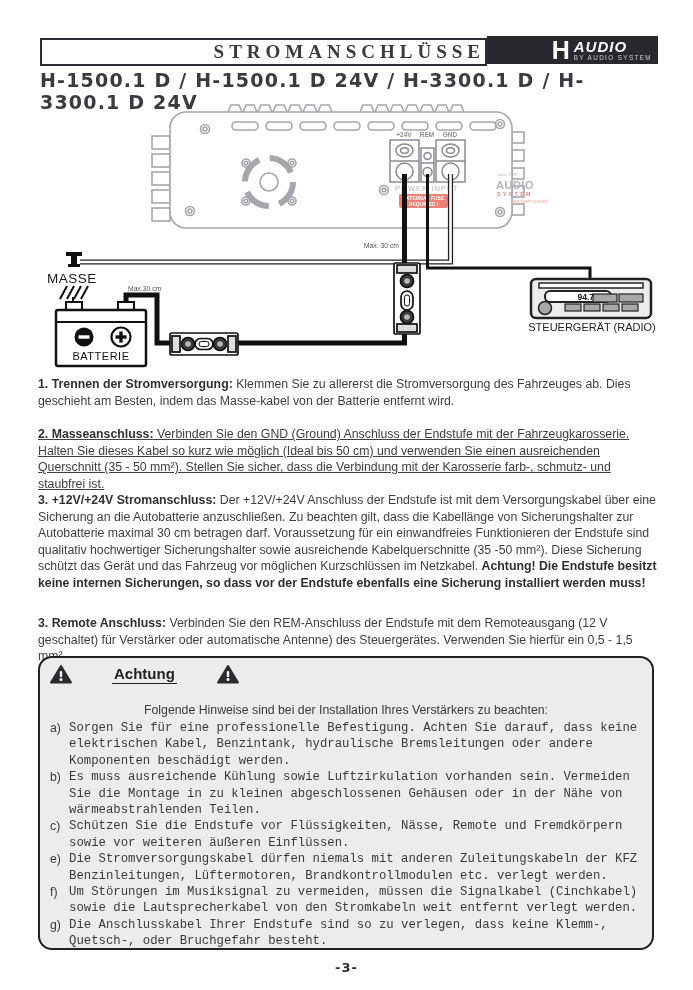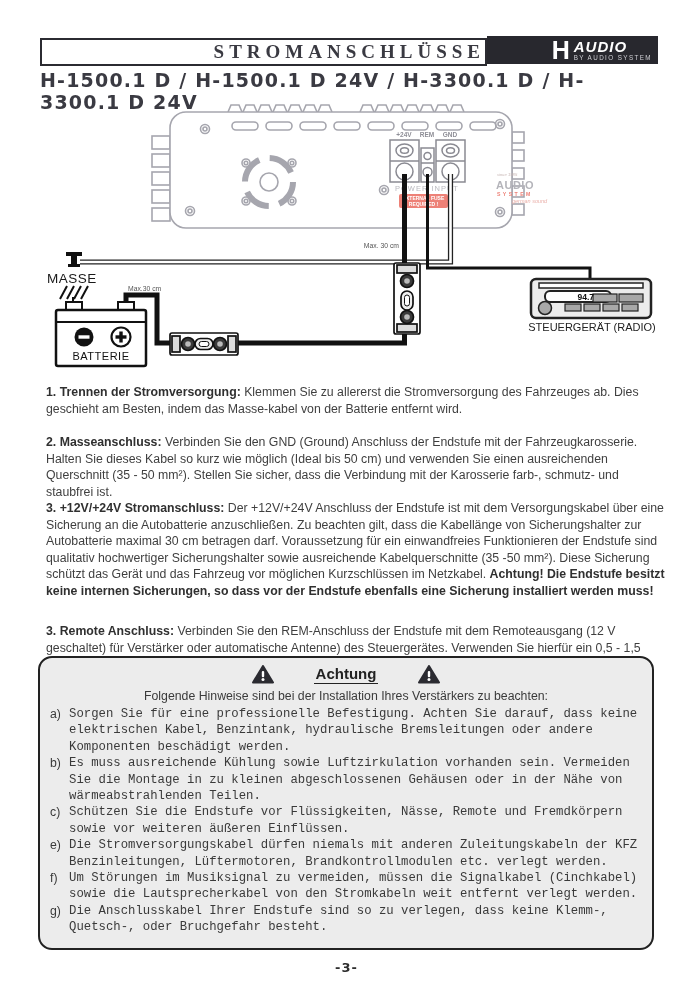--- a/index.html
+++ b/index.html
@@ -13,30 +13,30 @@
              display:flex;align-items:center;justify-content:flex-end;padding-right:6px;box-sizing:border-box;color:#fff;}
   .brand-h{font-size:25px;font-weight:700;line-height:22px;margin-right:4px;}
   .brand-col{display:flex;flex-direction:column;align-items:flex-start;line-height:1;}
   .brand-series{font-size:15px;font-weight:700;font-style:italic;letter-spacing:1px;}
   .brand-by{font-size:6.3px;letter-spacing:1.4px;color:#cfcfd4;margin-top:1px;}
   .models{position:absolute;left:40px;top:69px;width:618px;font-size:19px;font-weight:700;
           letter-spacing:1.2px;color:#3a3a42;font-family:"DejaVu Sans",sans-serif;}
   
   .diagram{position:absolute;left:0;top:95px;width:693px;height:285px;}
   
-  .para{position:absolute;left:38px;width:622px;margin:8px;font-size:12.3px;line-height:16.6px;color:#3f3f3f;}
+  .para{position:absolute;left:38px;width:622px;margin:0;font-size:12.3px;line-height:16.6px;color:#3f3f3f;}
   .para b{color:#303030;}
-  .p1{top:376px;} .p2{top:426px;} .p3{top:492px;} .p4{top:615px;}
+  .p1{top:376px;} .p2{top:426px;text-decoration:underline;} .p3{top:492px;} .p4{top:615px;}
   .u{}
   
   .warnbox{position:absolute;left:38px;top:656px;width:616px;height:294px;border:2px solid #222;
            border-radius:14px;background:#ececec;box-sizing:border-box;padding:4px 10px 0 10px;}
-  .warn-title-row{display:flex;align-items:center;justify-content:center;gap:40px;height:24px;}
+  .warn-title-row{display:flex;align-items:center;justify-content:flex-start;gap:40px;height:24px;}
   .warn-title{font-size:15px;font-weight:700;color:#222;border-bottom:1.5px solid #222;padding:0 2px 1px 2px;}
-  .warn-intro{text-align:center;font-size:12.3px;line-height:16px;margin:2px 0 2px 0;color:#3a3a3a;}
+  .warn-intro{text-align:center;font-size:12.3px;line-height:16px;margin:16px 0 2px 0;color:#3a3a3a;}
   .warn-item{display:flex;font-size:12.3px;line-height:16.4px;color:#3a3a3a;}
   .warn-item .key{width:19px;flex:0 0 19px;}
   .warn-item .txt{flex:1;font-family:Liberation Mono, monospace;}
   .warn-item.no-hang{display:block;}
   .warn-item.no-hang .key{display:inline;margin-right:5px;}
   .warn-item.no-hang .txt{display:inline;}
   
   .pagenum{position:absolute;left:0;top:960px;width:100%;text-align:center;font-size:13px;font-weight:700;
            letter-spacing:1px;color:#2e2e2e;font-family:"DejaVu Sans",sans-serif;}
   svg text{font-family:"Liberation Sans",sans-serif;}

